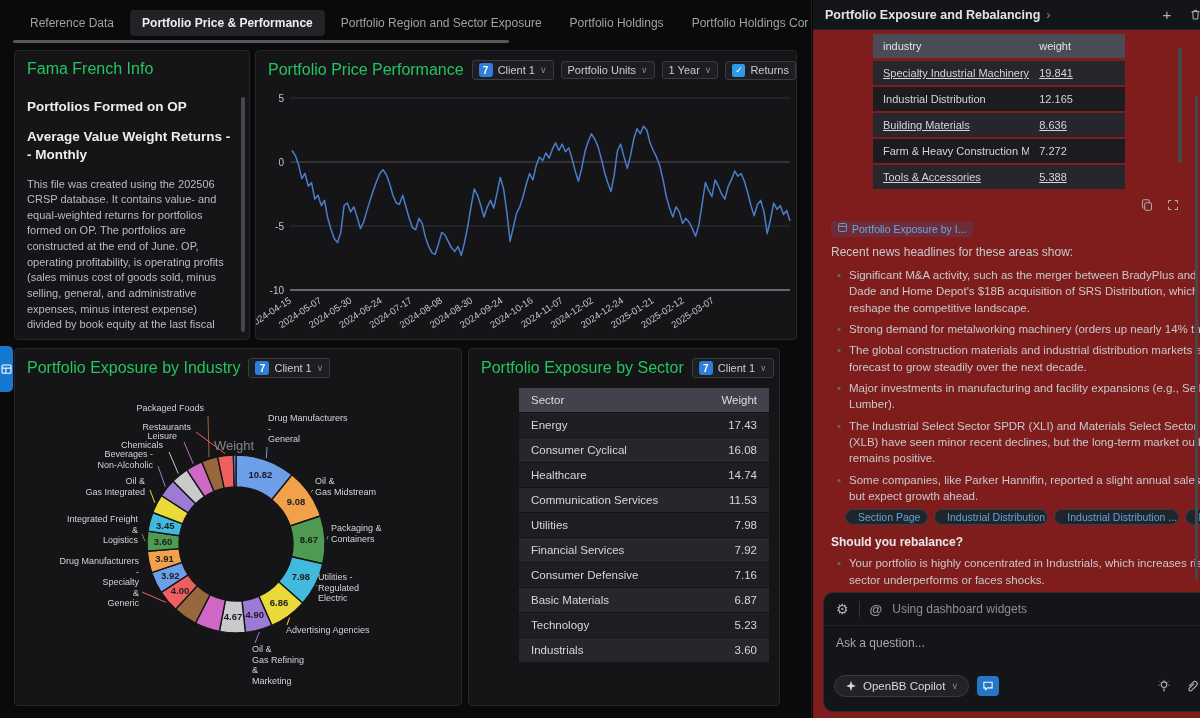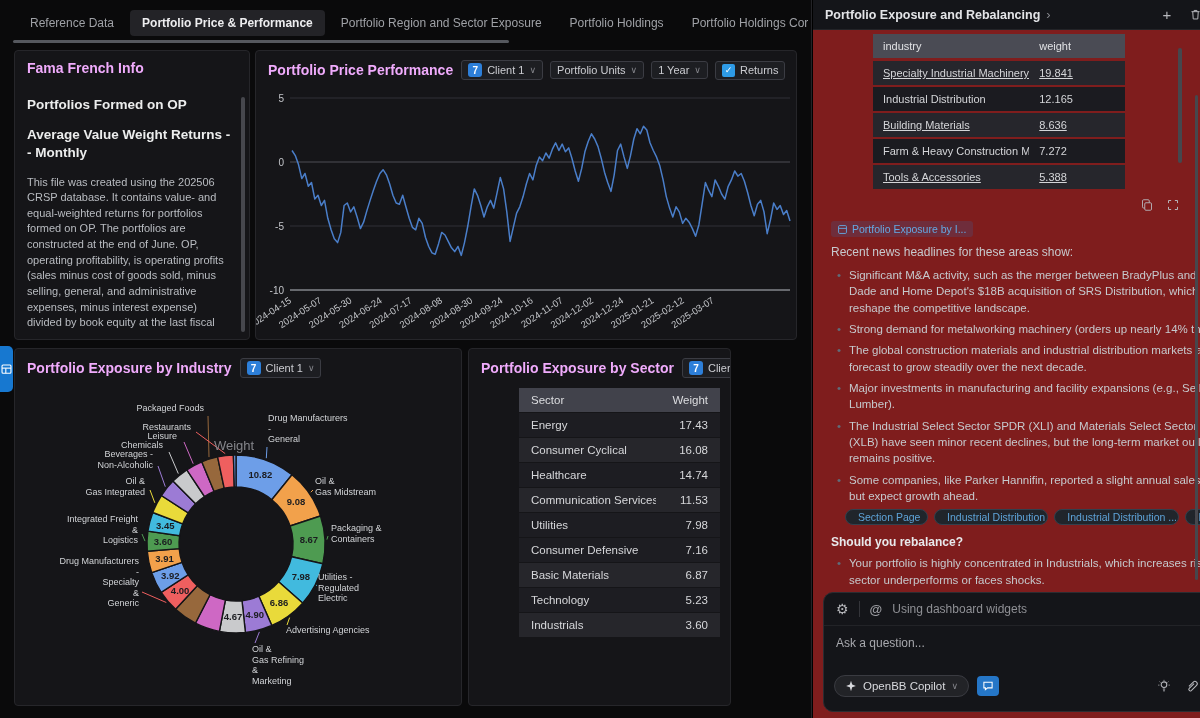--- a/index.html
+++ b/index.html
@@ -9,38 +9,38 @@
 
   
   .main { position:absolute; left:0; top:0; width:812px; height:718px; background:#0a0a0b; border-right:1px solid #232327; }
   .tabbar { position:absolute; left:18px; top:8px; height:30px; display:flex; align-items:center; gap:4px; white-space:nowrap; overflow:hidden; width:790px; }
   .tab { padding:6px 12px; font-size:12px; color:#9fa1a6; border-radius:4px; cursor:pointer; flex:0 0 auto; }
   .tab.active { background:#232327; color:#ededef; font-weight:bold; }
   .hscroll { position:absolute; left:13px; top:40px; width:496px; height:3px; background:#55585e; border-radius:2px; }
 
   .panel { position:absolute; background:#151518; border:1px solid #26262a; border-radius:4px; overflow:hidden; }
   .panel-head { display:flex; align-items:center; gap:8px; padding:9px 12px 6px 12px; }
-  .panel-title { font-size:14px; font-weight:bold; color:#f0abfc; white-space:nowrap; }
+  .panel-title { font-size:16px; font-weight:normal; color:#22c55e; white-space:nowrap; }
   .ctrl { display:inline-flex; align-items:center; gap:5px; border:1px solid #3b3c43; background:#1d1e22; border-radius:3px; padding:2px 6px; font-size:11px; color:#cbccd1; white-space:nowrap; }
   .badge7 { display:inline-flex; align-items:center; justify-content:center; width:14px; height:14px; border-radius:3px; background:#2d7fd9; color:#fff; font-size:10px; font-weight:bold; }
   .chev { color:#85868c; font-size:9px; }
   .cbx { display:inline-flex; align-items:center; justify-content:center; width:13px; height:13px; border-radius:2px; background:#2e9be6; color:#fff; font-size:9px; }
 
   #fama-panel { left:14px; top:50px; width:236px; height:290px; }
   .fama-body { padding:14px 16px 0 12px; height:250px; overflow:hidden; }
   .fama-h { font-size:13.5px; font-weight:bold; color:#eceded; line-height:1.35; margin-bottom:12px; }
   .fama-p { font-size:11px; color:#b9bcc1; line-height:1.42; }
   .vscroll { position:absolute; border-radius:2px; background:#46474d; }
   #fama-scroll { right:4px; top:46px; width:4px; height:235px; }
 
   #price-panel { left:255px; top:50px; width:542px; height:290px; }
   .price-ctrls { display:flex; gap:7px; align-items:center; }
 
   #industry-panel { left:14px; top:348px; width:448px; height:358px; }
-  #sector-panel { left:468px; top:348px; width:263px; height:358px; }
+  #sector-panel { left:468px; top:348px; width:312px; height:358px; }
 
   .side-tab { position:absolute; left:0; top:346px; width:13px; height:46px; background:#1778d0; border-radius:0 5px 5px 0; display:flex; align-items:center; justify-content:center; }
 
   
   .dtable { font-size:11.5px; color:#d6d7da; }
   .trow { display:flex;margin-left:40px; }
   .trow.head { background:#41424b; color:#dcdde0; }
   .trow .c1 { flex:1; padding:6px 12px; overflow:hidden; white-space:nowrap; }
   .trow .c2 { padding:6px 12px; white-space:nowrap; }
   .sector-table { margin:4px 10px 0 10px; }
@@ -65,21 +65,21 @@
   .ind-table .trow { margin-bottom:2px; }
   .ind-table .trow.odd  { background:#26262c;text-decoration:underline; }
   .ind-table .trow.even { background:#1b1b20; }
   .ind-table .trow.head { margin-bottom:3px; }
 
   #table-scroll { left:1178px; top:48px; width:4px; height:115px; }
   #rp-scroll { left:1195px; top:95px; width:3px; height:485px; }
 
   .under-table-icons { display:flex; justify-content:flex-end; gap:10px; padding:6px 0 4px 0; width:350px; color:#9a9b9f; }
 
-  .chip-blue { display:inline-flex; align-items:center; gap:5px; background:rgba(38,120,200,0.18); color:#64a9e4; font-size:10.5px; border-radius:3px; padding:2px 7px; margin:4px 0 6px 0; cursor:pointer; }
+  .chip-blue { display:inline-flex; gap:5px; background:rgba(38,120,200,0.18); color:#64a9e4; font-size:10.5px; border-radius:3px; padding:2px 7px; margin:4px 0 6px 0; cursor:pointer; }
   .rp-text { font-size:12px; color:#c7c9cd; line-height:1.5; }
   .rp-subhead { font-size:12px; font-weight:bold; color:#e8e9eb; margin:10px 0 6px 0; }
   ul.bullets { list-style:none; margin:6px 0 2px 4px; }
   ul.bullets li { position:relative; padding-left:14px; font-size:11.5px; color:#c6c9cd; line-height:1.42; margin-bottom:5px; }
   ul.bullets li:before { content:"•"; position:absolute; left:2px; color:#5f6d7a; }
   .linkchips { display:flex; gap:6px; flex-wrap:nowrap; margin:1px 0 2px 14px; }
   .linkchip { display:inline-flex; align-items:center; gap:4px; background:#20252b; border:1px solid #32404d; color:#5ea3d8; font-size:10.5px; border-radius:9px; padding:1px 8px; white-space:nowrap; overflow:hidden; cursor:pointer; }
 
   
   .chatbox { position:absolute; left:10px; right:10px; bottom:6px; height:120px; background:#141519; border:1px solid #2b2c31; border-radius:10px; overflow:hidden; }
@@ -302,20 +302,24 @@
             <span class="c2">14.74</span>
           </div>
           <div class="trow even">
             <span class="c1">Communication Services</span>
             <span class="c2">11.53</span>
           </div>
           <div class="trow odd">
             <span class="c1">Utilities</span>
             <span class="c2">7.98</span>
           </div>
+          <div class="trow even">
+            <span class="c1">Financial Services</span>
+            <span class="c2">7.92</span>
+          </div>
           <div class="trow odd">
             <span class="c1">Consumer Defensive</span>
             <span class="c2">7.16</span>
           </div>
           <div class="trow even">
             <span class="c1">Basic Materials</span>
             <span class="c2">6.87</span>
           </div>
           <div class="trow odd">
             <span class="c1">Technology</span>

